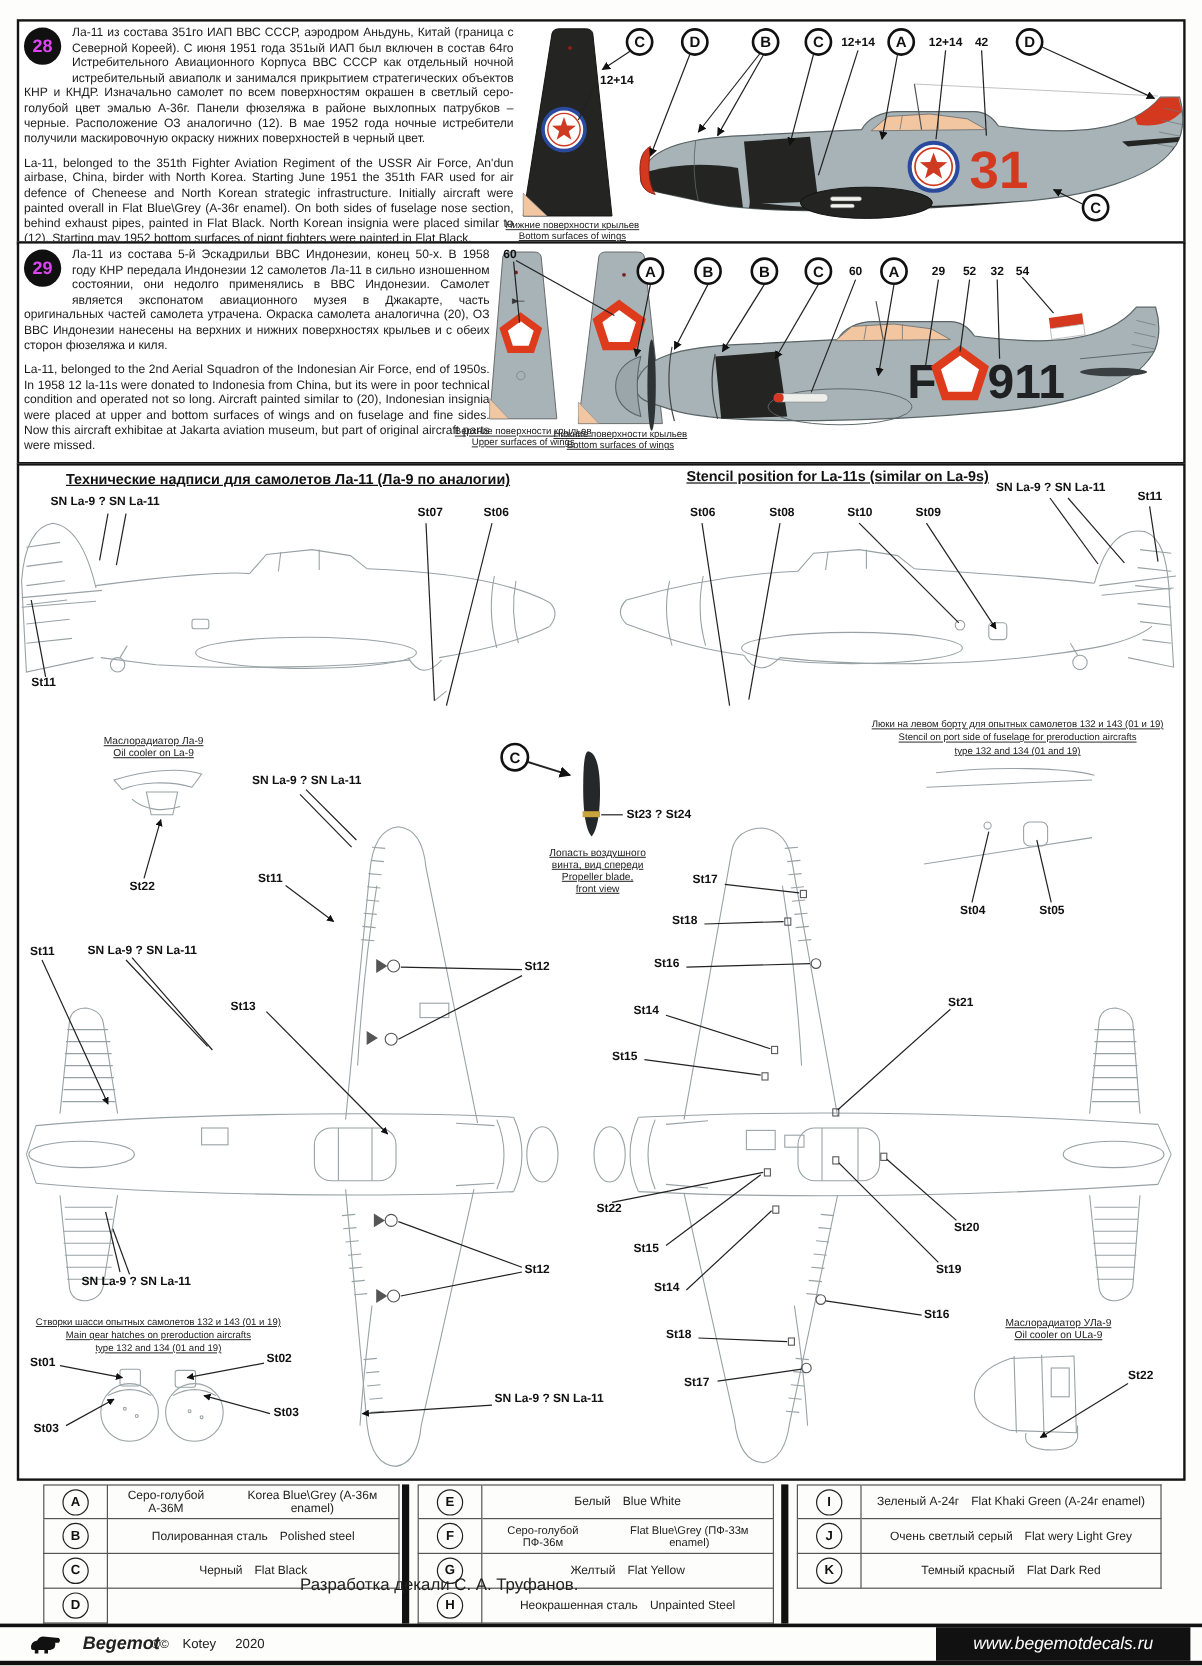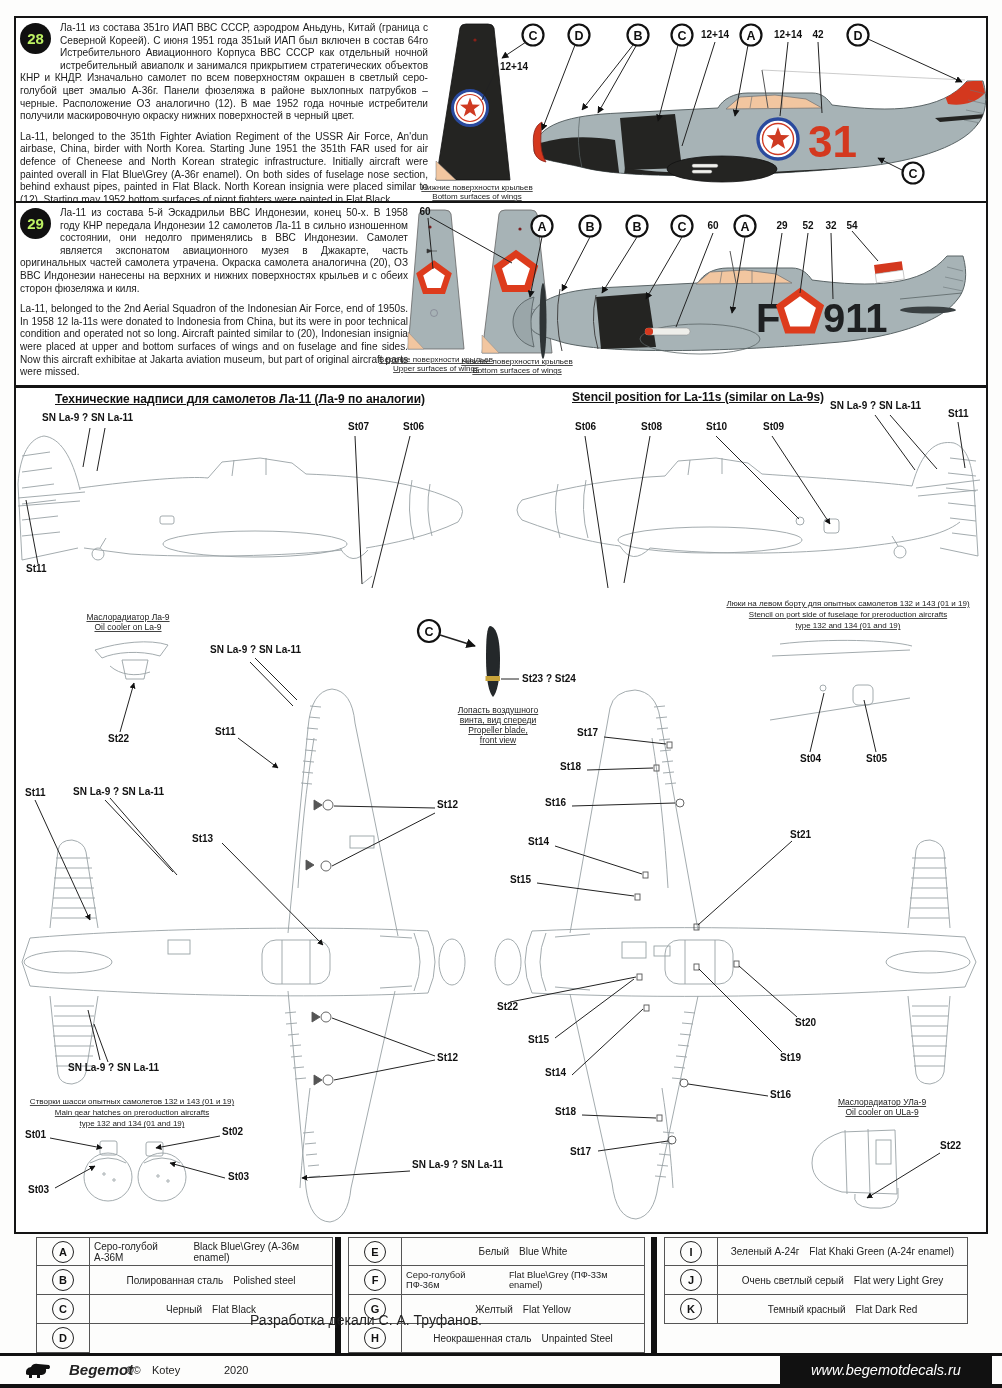--- a/index.html
+++ b/index.html
@@ -1,35 +1,35 @@
 <!DOCTYPE html>
 <html><head>
 <meta charset="utf-8">
 <style>
   html,body{margin:0;padding:0;background:#e8e8e6;}
   #page{position:relative;width:1002px;height:1388px;background:#fdfdfc;font-family:"Liberation Sans",sans-serif;overflow:hidden;}
   .abs{position:absolute;}
   .sec{position:absolute;border:2px solid #141414;background:#fff;box-sizing:border-box;}
   .para{font-size:10.1px;line-height:1.25;text-align:justify;color:#1b1b1b;margin:0 0 8px 0;}
-  .badge{width:31px;height:31px;border-radius:50%;background:#101010;color:#bef264;font-weight:bold;font-size:15px;display:flex;align-items:center;justify-content:center;float:left;margin:1px 9px 6px 0;}
+  .badge{width:31px;height:31px;border-radius:50%;background:#101010;color:#d946ef;font-weight:bold;font-size:15px;display:flex;align-items:center;justify-content:center;float:left;margin:1px 9px 6px 0;}
   .hdr{font-weight:bold;font-size:12px;text-decoration:underline;color:#111;}
   svg{position:absolute;overflow:visible;}
   svg text{font-family:"Liberation Sans",sans-serif;}
   .lbl{font-size:10px;font-weight:bold;fill:#111;}
   .cap{font-size:8px;fill:#222;text-decoration:underline;}
   .cap9{font-size:8.5px;fill:#222;text-decoration:underline;}
   .ccirc{fill:#fff;stroke:#111;stroke-width:2.2;}
   .clet{font-size:12.5px;font-weight:bold;fill:#111;text-anchor:middle;}
   .ldr{stroke:#222;stroke-width:1;fill:none;}
   .ldr2{stroke:#222;stroke-width:1.6;fill:none;}
   .draw{stroke:#98a2a5;stroke-width:0.9;fill:none;}
   .cgroup{position:absolute;box-sizing:border-box;}
   .crow{display:flex;height:29px;box-sizing:border-box;}
   .ccell-l{width:54px;border:1px solid #555;display:flex;align-items:center;justify-content:center;box-sizing:border-box;}
-  .ccell-t{flex:1;border:1px solid #555;border-left:none;display:flex;align-items:center;justify-content:center;gap:10px;font-size:10px;color:#222;box-sizing:border-box;padding:0 4px;text-align:left;}
+  .ccell-t{flex:1;border:1px solid #555;border-left:none;display:flex;align-items:center;justify-content:center;gap:10px;font-size:10px;color:#222;box-sizing:border-box;padding:0 4px;text-align:center;}
   .crow + .crow .ccell-l, .crow + .crow .ccell-t{border-top:none;}
   .cletter{width:20px;height:20px;border:1.7px solid #222;border-radius:50%;font-weight:bold;font-size:11px;display:flex;align-items:center;justify-content:center;color:#111;}
   .vbar{position:absolute;background:#111;}
   .ftxt{position:absolute;font-size:11px;color:#222;white-space:nowrap;}
 </style>
 </head>
 <body>
 
 <div id="page">
 
@@ -608,21 +608,21 @@
   </svg>
 
   <div>
     <div class="cgroup" style="left:36px;top:1237px;width:297px;">
       <div class="crow">
           <div class="ccell-l">
             <div class="cletter">A</div>
           </div>
           <div class="ccell-t">
             <span>Серо-голубой А-36М</span>
-            <span>Black Blue\Grey (А-36м enamel)</span>
+            <span>Korea Blue\Grey (А-36м enamel)</span>
           </div>
         </div>
       <div class="crow">
           <div class="ccell-l">
             <div class="cletter">B</div>
           </div>
           <div class="ccell-t">
             <span>Полированная сталь</span>
             <span>Polished steel</span>
           </div>
@@ -713,20 +713,20 @@
     </div>
   </div>
 
   <div class="abs" style="left:0;top:1353px;width:1002px;height:3px;background:#111;"></div>
   <svg style="left:24px;top:1362px;" width="28" height="17" viewBox="0 0 28 17">
     <path d="M2,12 Q1,6 7,5 Q9,1 14,2 L25,3 Q27,5 25,7 L22,7 Q23,12 18,13 L16,13 L16,16 L13,16 L13,13 L8,13 L8,16 L5,16 L5,13 Q2,13 2,12 Z" fill="#111"></path>
   </svg>
   <div class="ftxt" style="left:56px;top:1361px;font-size:15px;font-weight:bold;font-style:italic;margin-left:13px;">Begemot</div>
   <div class="ftxt" style="left:126px;top:1365px;font-size:10px;">®©</div>
   <div class="ftxt" style="left:152px;top:1364px;text-align:right;">Kotey</div>
-  <div class="ftxt" style="left:196px;top:1364px;margin-left:28px;">2020</div>
+  <div class="ftxt" style="left:196px;top:1364px;">2020</div>
   <div class="ftxt" style="left:250px;top:1312px;font-size:14px;">Разработка декали С. А. Труфанов.</div>
   <div class="abs" style="left:780px;top:1356px;width:212px;height:28px;background:#111;color:#fff;display:flex;align-items:center;justify-content:center;font-size:14.5px;font-style:italic;">
     <span>www.begemotdecals.ru</span>
   </div>
   <div class="abs" style="left:0;top:1384px;width:1002px;height:4px;background:#111;"></div>
 
 </div>
 
 </body></html>

